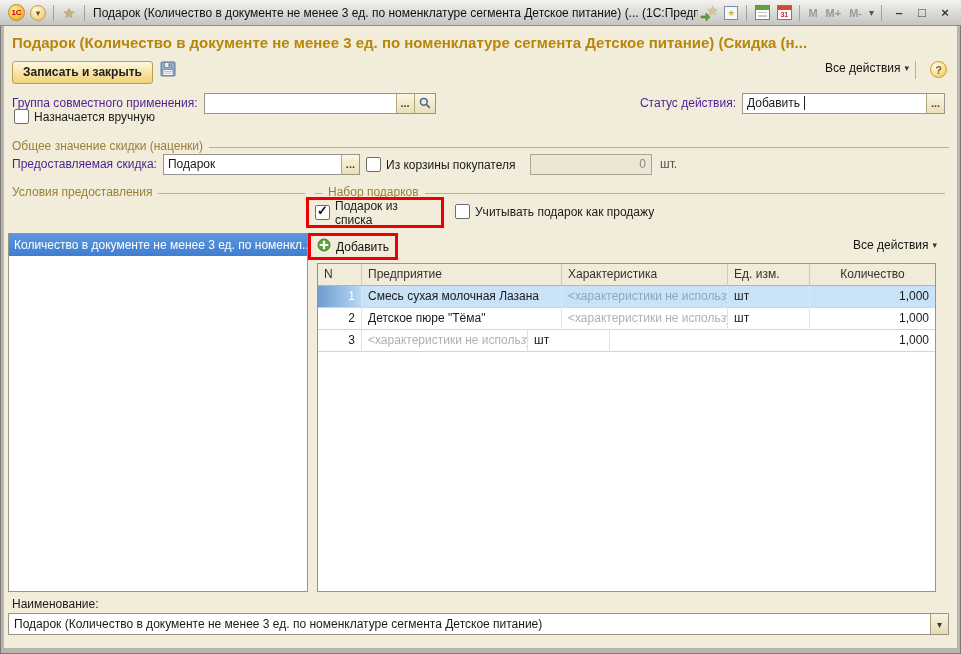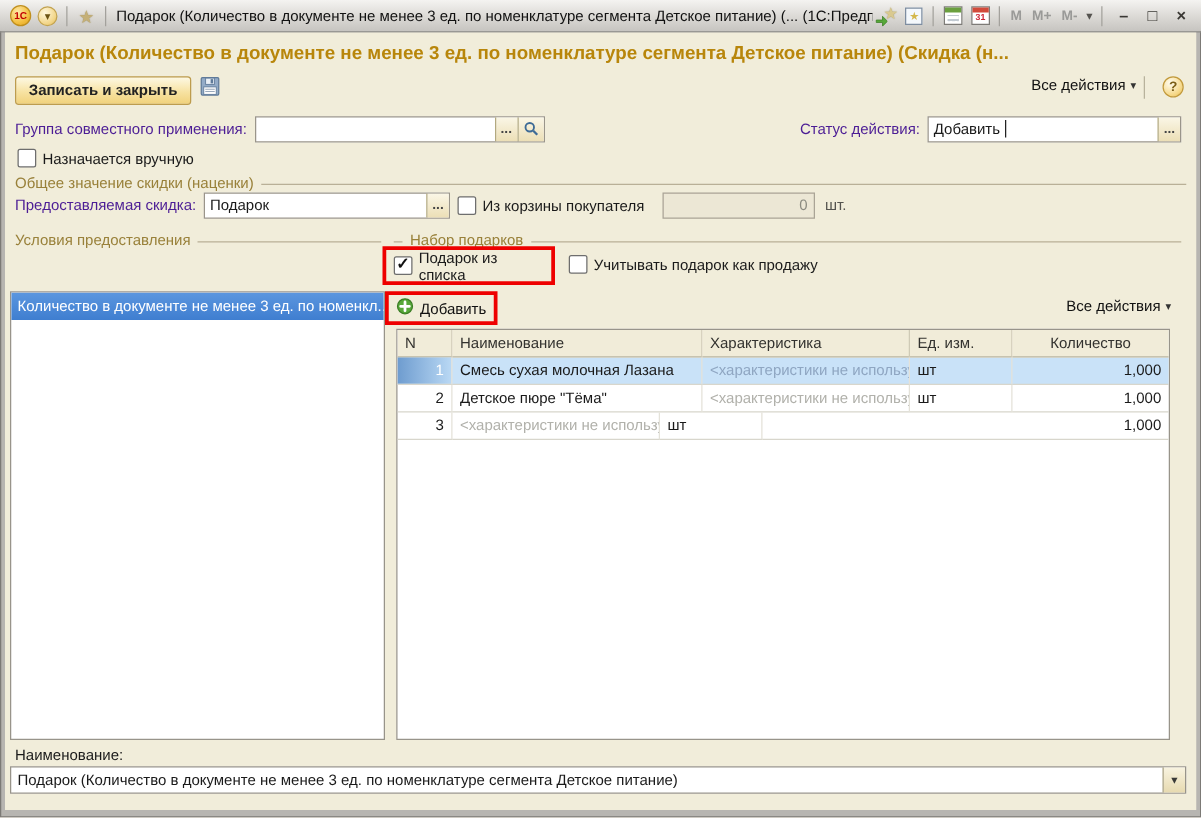--- a/index.html
+++ b/index.html
@@ -161,21 +161,21 @@
     <span class="spacer"></span>
     <label class="lbl">Статус действия:</label>
     <div class="field" style="width:203px;">
       <span class="txt" style="flex:none;">Добавить</span>
       <span class="caret-bar"></span>
       <span class="spacer"></span>
       <span class="mini-btn">...</span>
     </div>
   </div>
 
-  <div class="abs cb-row" style="left:14px;top:119px;">
+  <div class="abs cb-row" style="left:14px;top:109px;">
     <span class="cb"></span>
     <span>Назначается вручную</span>
   </div>
 
   <div class="abs grp" style="left:12px;top:139px;right:12px;">
     <span>Общее значение скидки (наценки)</span>
     <span class="line"></span>
   </div>
 
   <div class="abs" style="left:12px;top:153px;right:16px;height:22px;">
@@ -282,21 +282,21 @@
 
   <div class="abs panel" style="left:8px;top:233px;width:300px;height:359px;">
     <div class="sel-item">
       <span>Количество в документе не менее 3 ед. по номенкл...</span>
     </div>
   </div>
 
   <div class="abs panel" style="left:317px;top:263px;width:619px;height:329px;">
     <div class="tr">
       <span class="th c-n" style="text-align:left;">N</span>
-      <span class="th c-nom">Наименование</span>
+      <span class="th c-nom">Предприятие</span>
       <span class="th c-char">Характеристика</span>
       <span class="th c-unit">Ед. изм.</span>
       <span class="th c-qty" style="text-align:center;border-right:none;">Количество</span>
     </div>
     <div class="tr row-sel">
       <span class="td c-n">1</span>
       <span class="td c-nom">Смесь сухая молочная Лазана</span>
       <span class="td c-char char-txt">&lt;характеристики не использу...</span>
       <span class="td c-unit">шт</span>
       <span class="td c-qty" style="border-right:none;">1,000</span>

